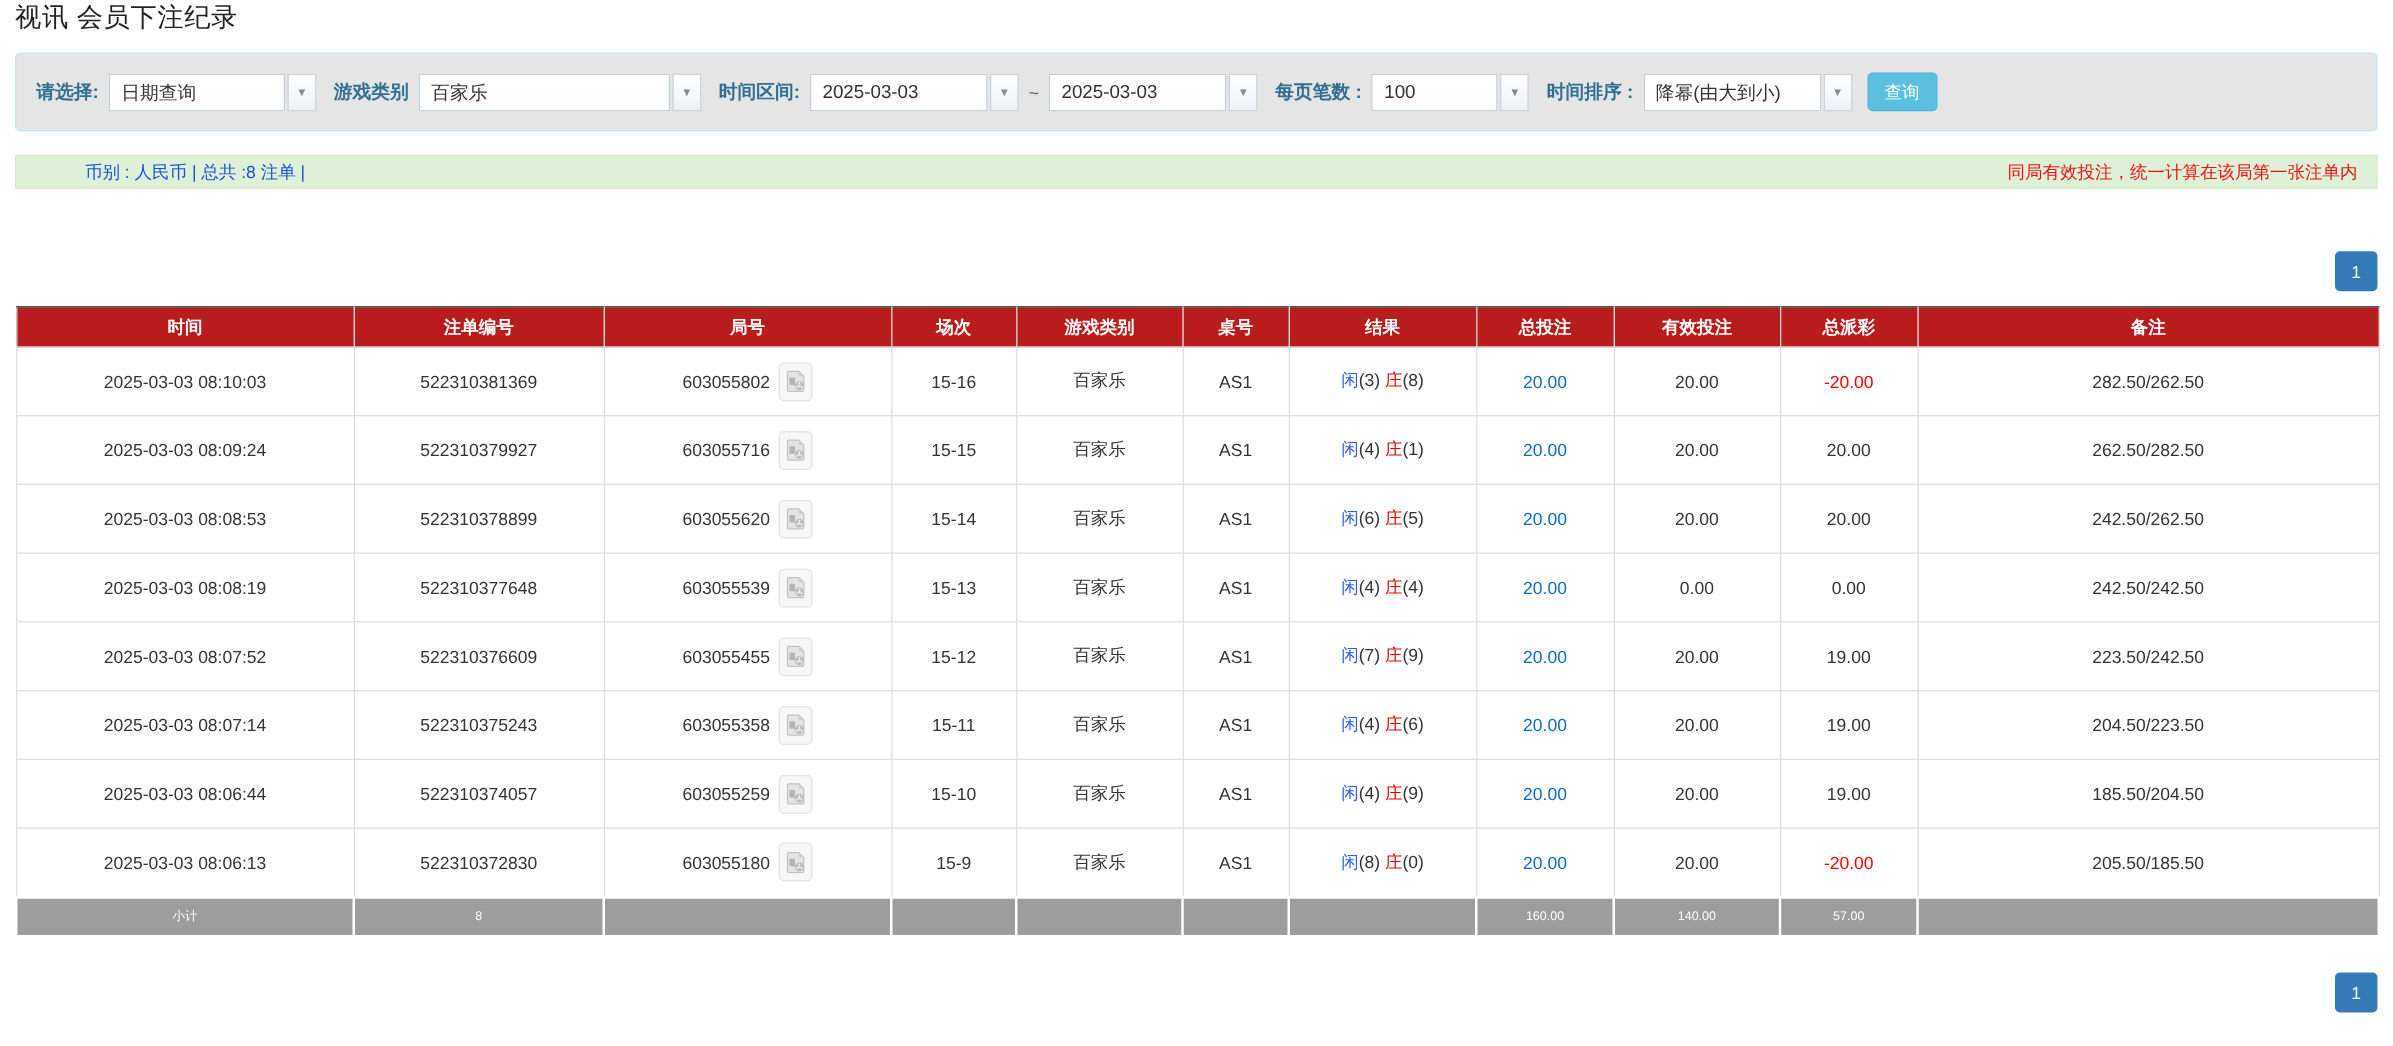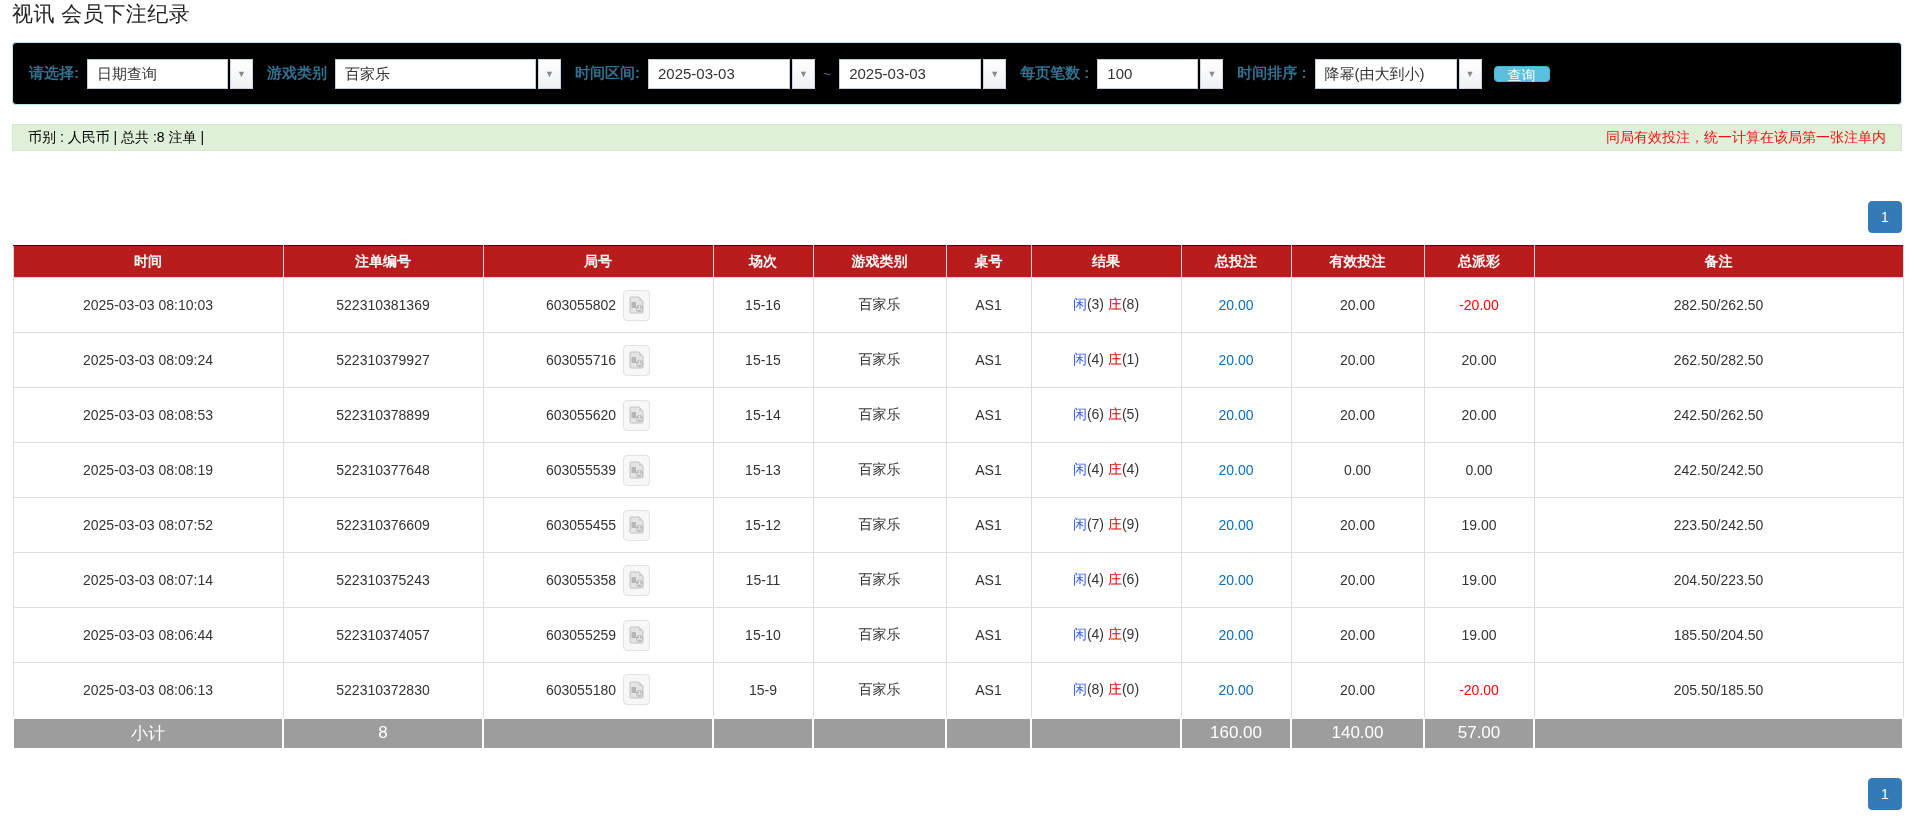--- a/index.html
+++ b/index.html
@@ -3,41 +3,41 @@
 <meta charset="utf-8">
 <style>
   * { box-sizing: border-box; margin: 0; padding: 0; }
   html,body { width:1914px; height:837px; overflow:hidden; background:#fff;
     font-family:"Liberation Sans","DejaVu Sans",sans-serif; }
   .wrap { padding:0 12px; }
 
   .page-title { font-size:21px; color:#222; letter-spacing:.5px; }
 
   
-  .filter-bar { margin-top:14px; width:1890px; height:63px; background:#000000;
+  .filter-bar { margin-top:14px; width:1890px; height:63px; background:#e5e5e5;
     border:1px solid #bce8f1; border-radius:4px; display:flex; align-items:center;
     padding:0 14px; white-space:nowrap; }
   .f-label { color:#31708f; font-weight:bold; font-size:15px; margin:0 8px 0 14px; }
   .f-label:first-child { margin-left:2px; }
   .combo { display:inline-flex; align-items:stretch; height:30px; }
   .combo .val { background:#fff; border:1px solid #c3cedb; height:30px;
     font-size:15px; color:#333; padding:5px 20px 0 9px; overflow:hidden; }
   .combo .arrow { width:23px; height:30px; margin-left:2px; border:1px solid #c9d4de;
     background:linear-gradient(#ffffff,#eef1f4); display:flex; align-items:center;
     justify-content:center; color:#8a8a8a; font-size:9px; cursor:pointer; }
   .w140 { width:141px; } .w200 { width:201px; } .w168 { width:142px; }
   .w100 { width:101px; } .tilde { color:#5b6b76; font-size:14px; margin:0 8px; }
-  .btn-query { margin-left:12px; height:16px; padding:0 13px; background:#5bc0de;
+  .btn-query { margin-left:12px; height:31px; padding:0 13px; background:#5bc0de;
     border:1px solid #46b8da; border-radius:4px; color:#fff; font-size:14px; cursor:pointer; }
 
   
   .info-bar { margin-top:19px; width:1890px; height:27px; background:#dff0d8;
     border:1px solid #d6e9c6; display:flex; align-items:center;
     justify-content:space-between; padding:0 15px; font-size:14px; }
-  .info-left { color:#000000; }
+  .info-left { color:#1d4ed8;margin-left:40px; }
   .info-note { color:#ee1111;margin-left:18px; }
 
   
   .pg-row { width:1890px; display:flex; justify-content:flex-end; }
   .pg-top { margin-top:50px; }
   .pg-bottom { margin-top:28px; }
   .pg-btn { min-width:34px; height:32px; background:#337ab7; border:1px solid #337ab7;
     border-radius:4px; color:#fff; font-size:14px; display:flex; align-items:center;
     justify-content:center; cursor:pointer; }
 
@@ -47,21 +47,21 @@
     height:32px; border:1px solid #d8d8d8; border-top-color:#1b1b1b; }
   tbody td { height:55px; border:1px solid #ddd; text-align:center; font-size:14px;
     color:#333; background:#fff; }
   .round-cell { display:flex; align-items:center; justify-content:center; gap:7px; }
   .video-btn { width:27px; height:31px; background:#f7f7f7; border:1px solid #e2e2e2;
     border-radius:4px; display:inline-flex; align-items:center; justify-content:center;
     cursor:pointer; }
   .lbl-player { color:#335cee; } .lbl-banker { color:#e60000; }
   .bet-link { color:#0a6ebd; cursor:pointer; }
   td.payout.neg { color:#ff0000; }
-  tr.sum td { background:#9d9d9d; color:#fff; height:31px; font-size:17px;
+  tr.sum td { background:#9d9d9d; color:#fff; height:31px; font-size:10px;
     border:2px solid #fff; }
   tr.sum.total td { border-top:4px solid #fff; }
 </style>
 </head>
 <body>
 
 <div class="wrap">
 
   <div class="page-title">视讯 会员下注纪录</div>
 

